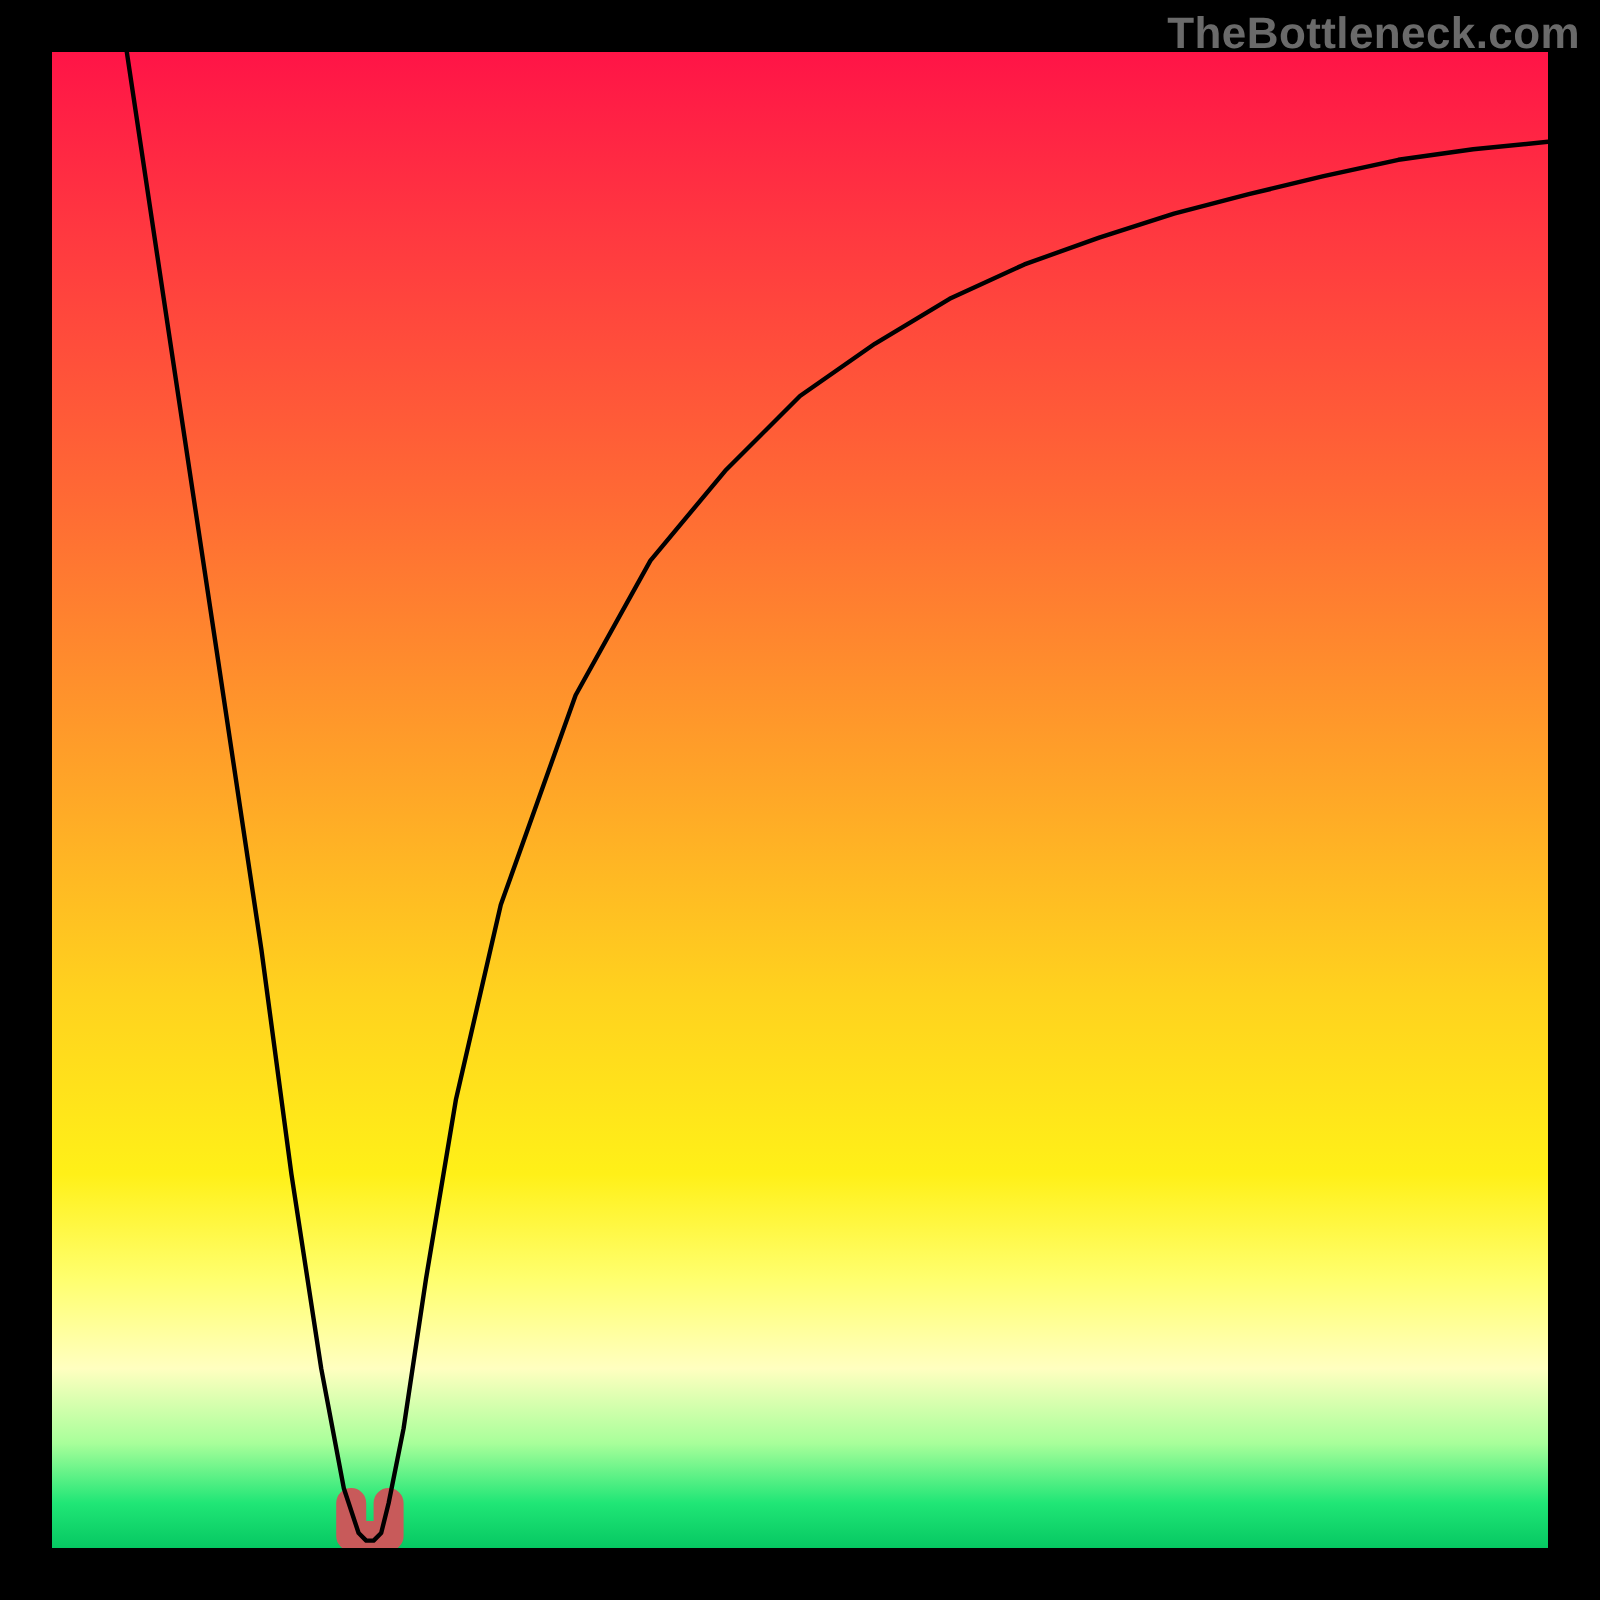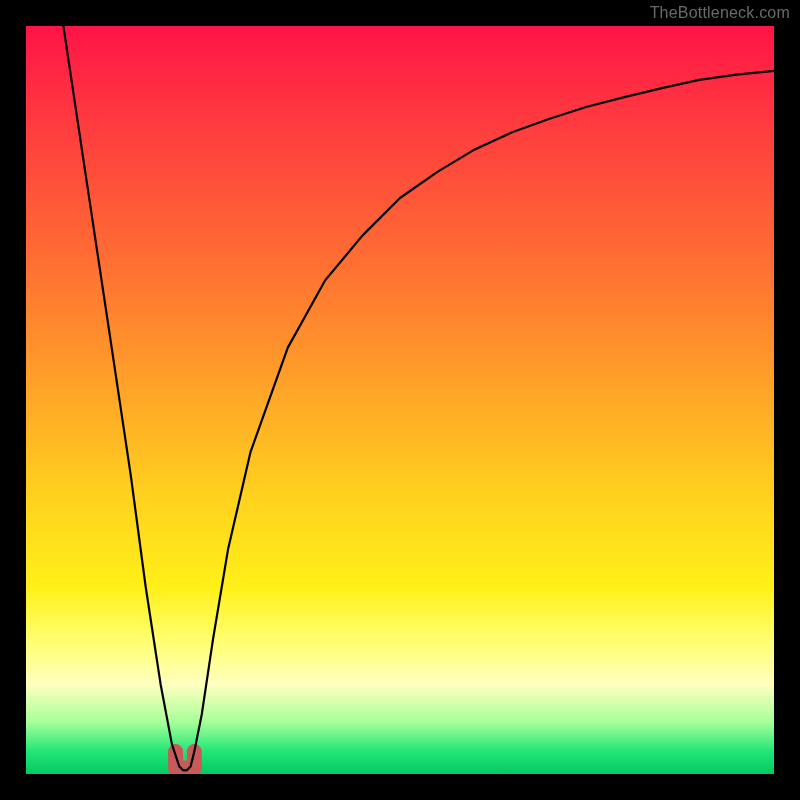--- a/index.html
+++ b/index.html
@@ -36,23 +36,23 @@
       #ffffc0 88%,
       #a8ff9a 93%,
       #20e676 97%,
       #06c862 100%);
   }
   .watermark {
     position: absolute;
     top: 4px;
     right: 10px;
     color: #6a6a6a;
-    font-size: 16px;
+    font-size: 22px;
     letter-spacing: 0.2px;
-    font-weight: 400;
+    font-weight: 700;
   }
   svg.curve {
     position: absolute;
     top: 0;
     left: 0;
     width: 748px;
     height: 748px;
   }
 </style>
 </head>

